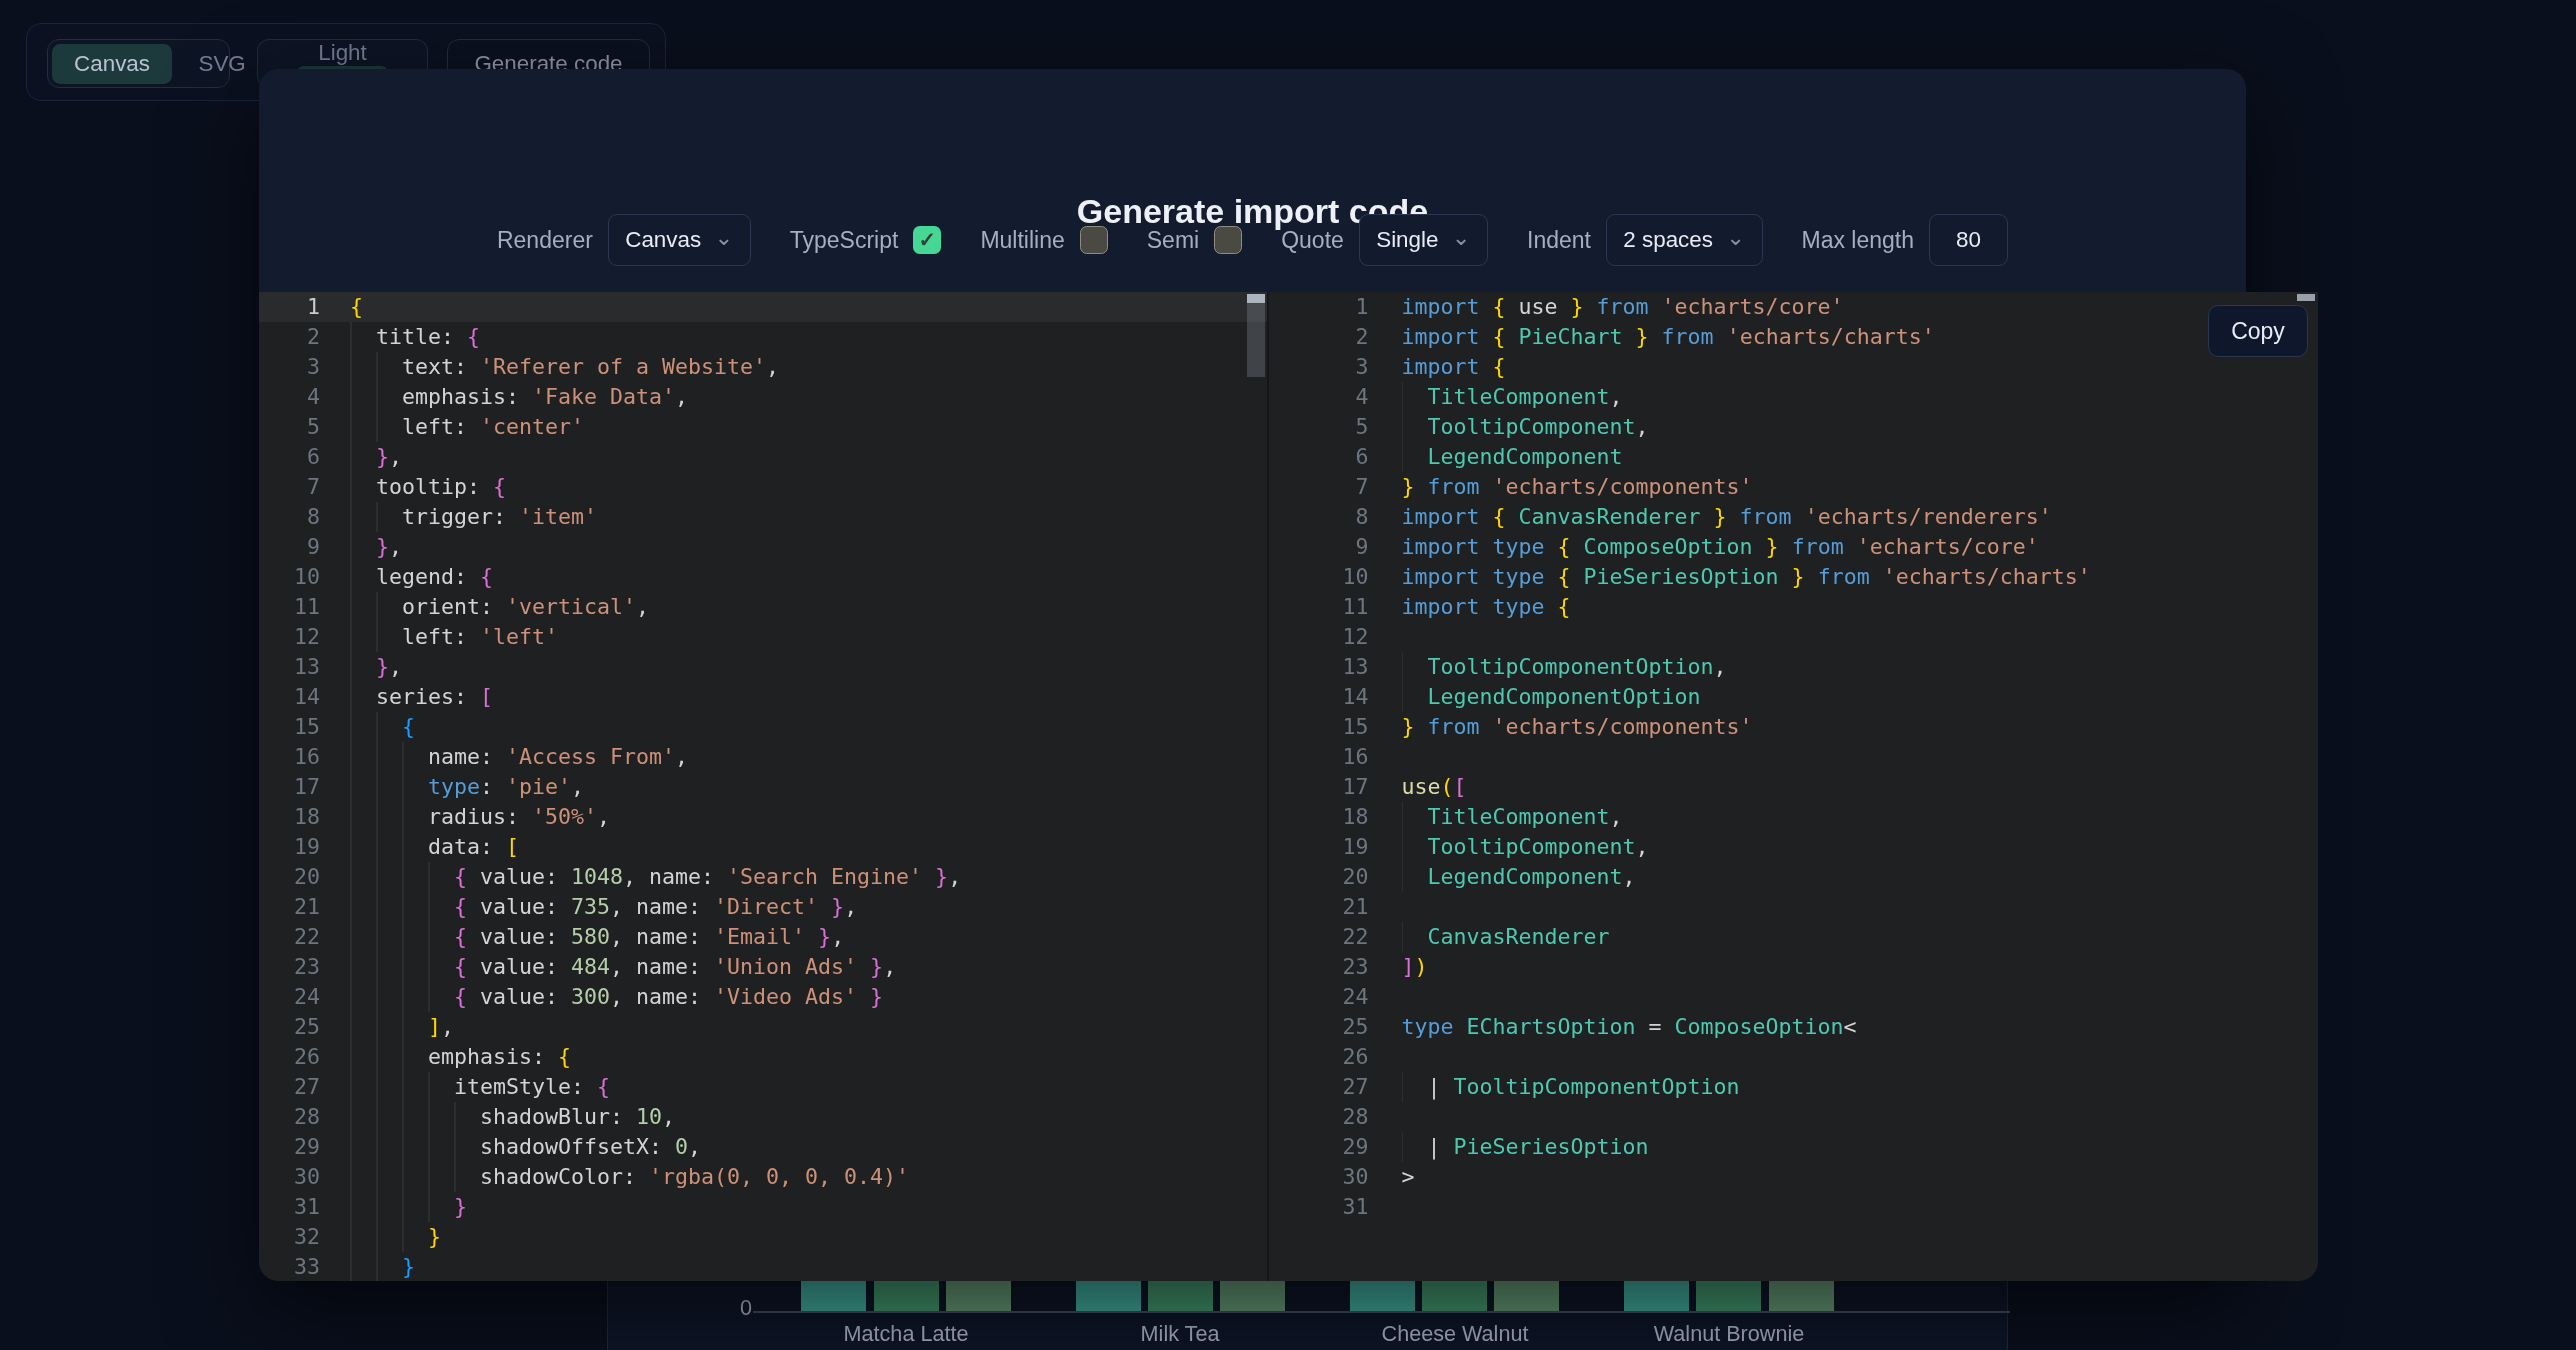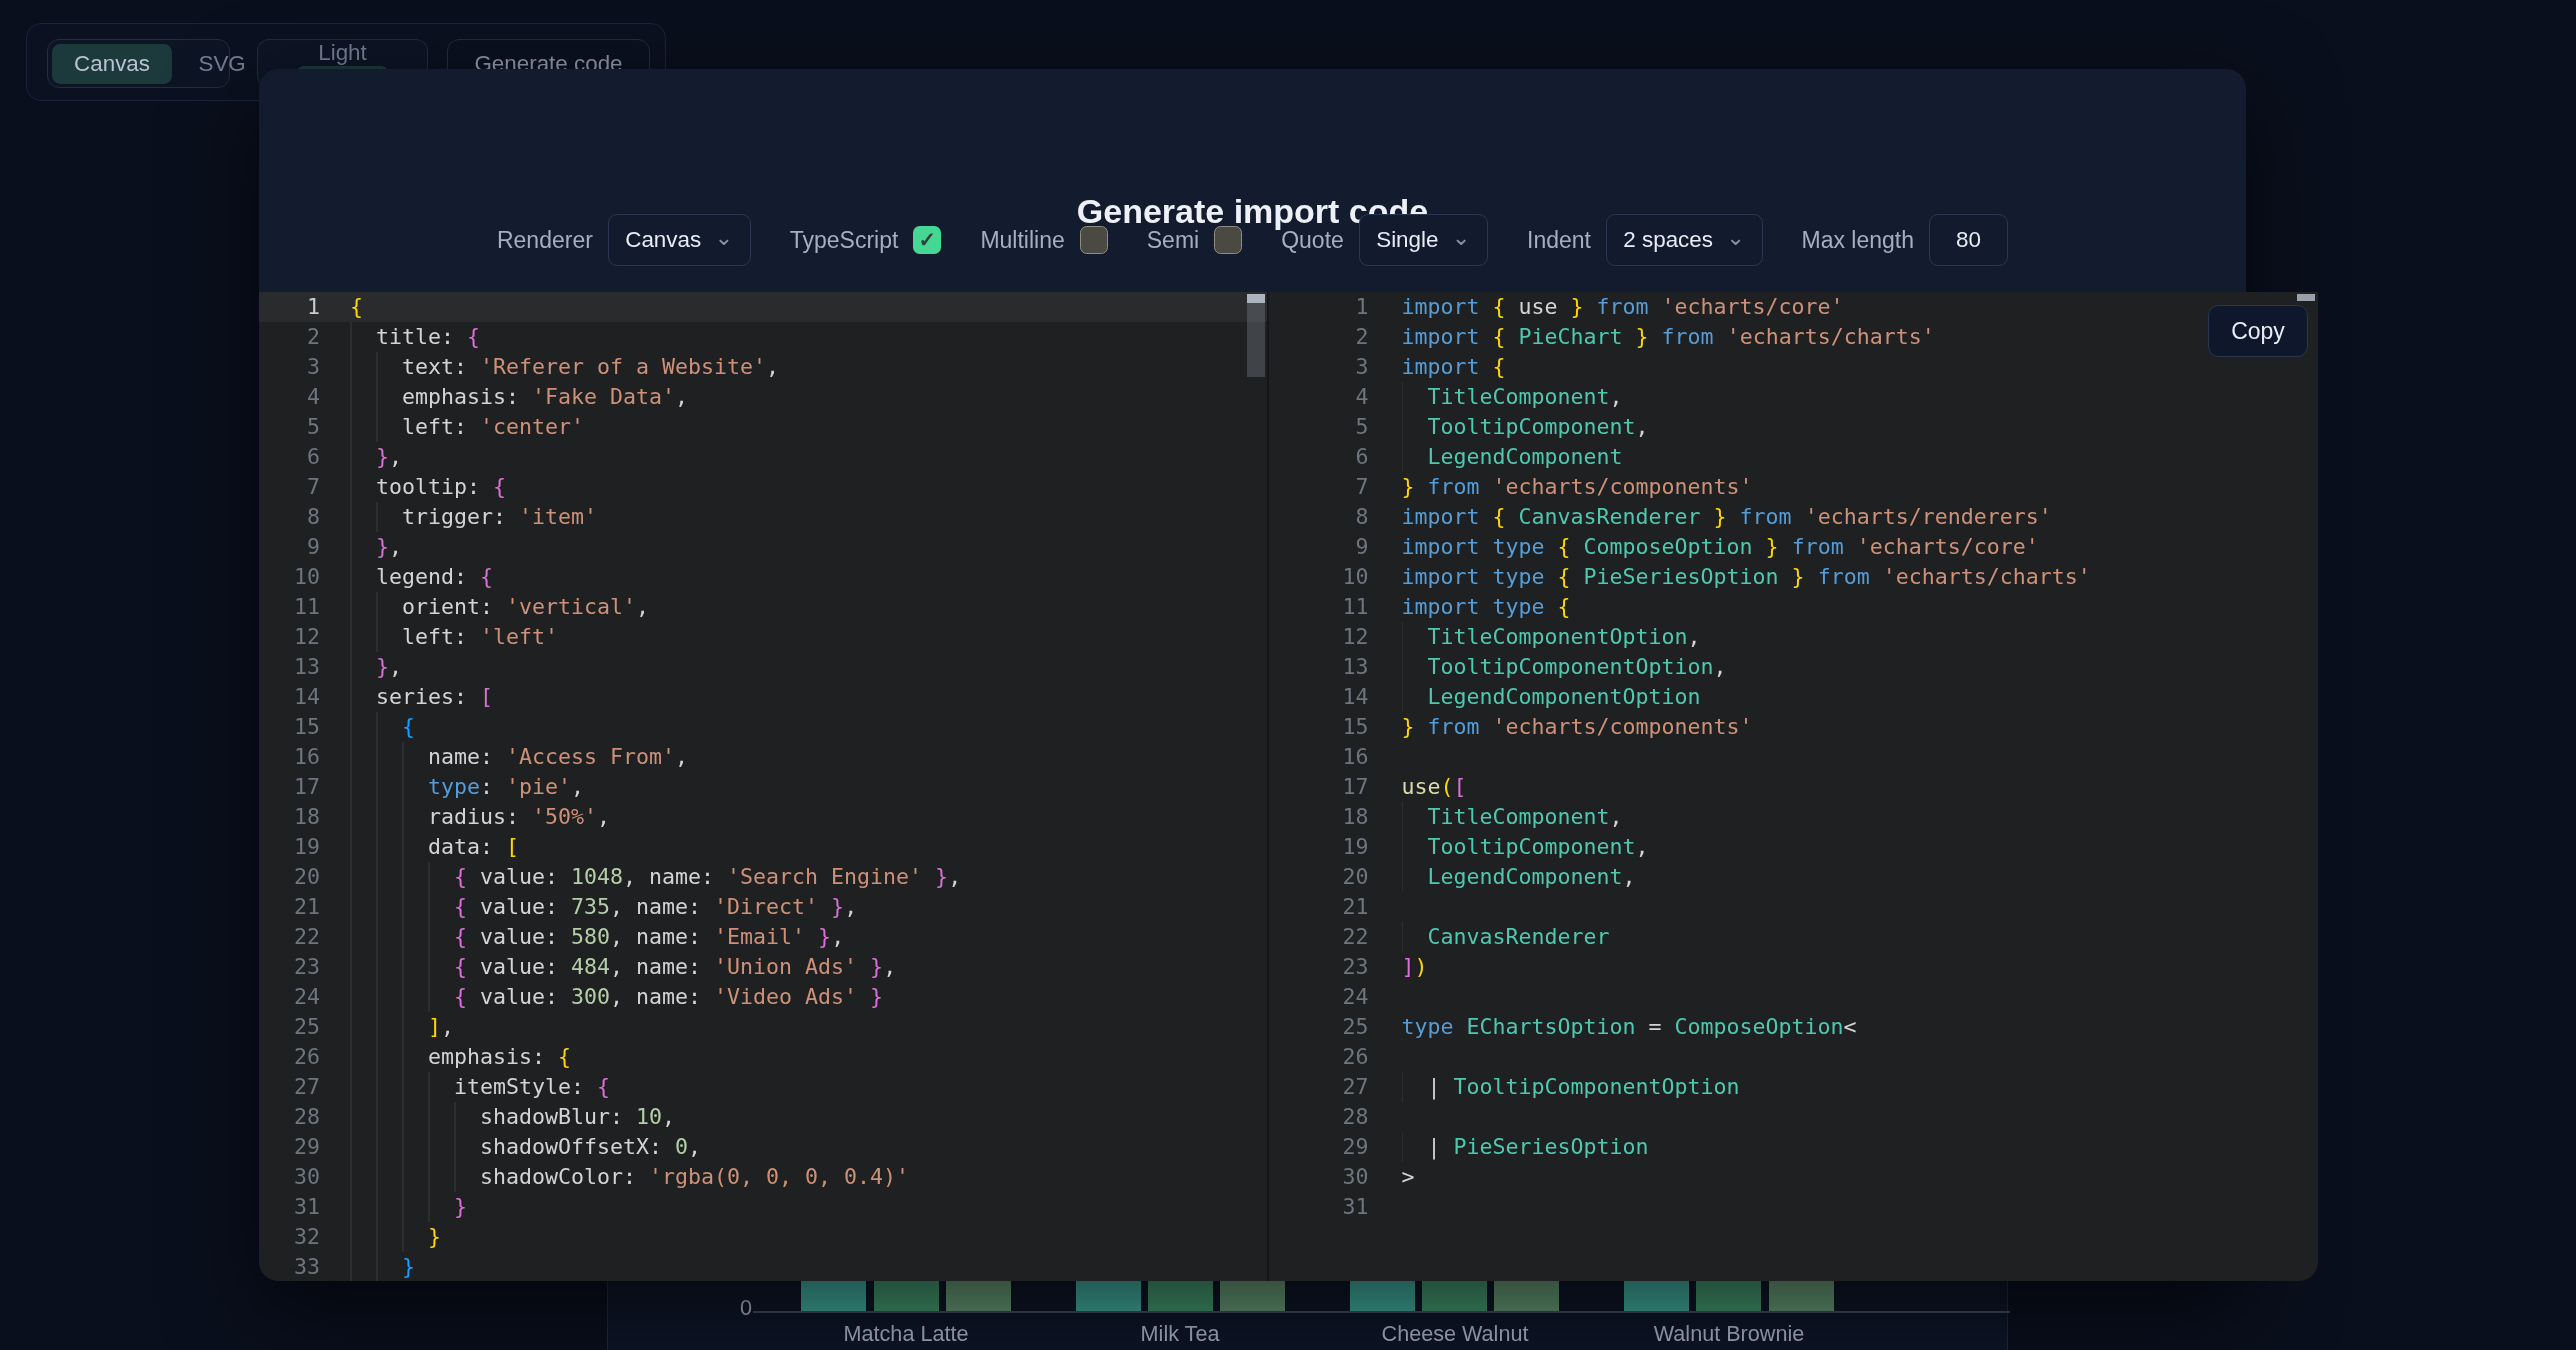--- a/index.html
+++ b/index.html
@@ -208,21 +208,21 @@
             <div class="crow"><span class="ln">2</span><span class="ccode"><span class="tk-kw">import </span><span class="tk-b1">{</span><span class="tk-id"> </span><span class="tk-ty">PieChart</span><span class="tk-id"> </span><span class="tk-b1">}</span><span class="tk-id"> </span><span class="tk-kw">from </span><span class="tk-str">'echarts/charts'</span></span></div>
             <div class="crow"><span class="ln">3</span><span class="ccode"><span class="tk-kw">import </span><span class="tk-b1">{</span></span></div>
             <div class="crow"><span class="ln">4</span><span class="ccode"><span class="tk-id">  </span><span class="tk-ty">TitleComponent</span><span class="tk-id">,</span><i class="guide" style="left: 0px;"></i></span></div>
             <div class="crow"><span class="ln">5</span><span class="ccode"><span class="tk-id">  </span><span class="tk-ty">TooltipComponent</span><span class="tk-id">,</span><i class="guide" style="left: 0px;"></i></span></div>
             <div class="crow"><span class="ln">6</span><span class="ccode"><span class="tk-id">  </span><span class="tk-ty">LegendComponent</span><i class="guide" style="left: 0px;"></i></span></div>
             <div class="crow"><span class="ln">7</span><span class="ccode"><span class="tk-b1">}</span><span class="tk-id"> </span><span class="tk-kw">from </span><span class="tk-str">'echarts/components'</span></span></div>
             <div class="crow"><span class="ln">8</span><span class="ccode"><span class="tk-kw">import </span><span class="tk-b1">{</span><span class="tk-id"> </span><span class="tk-ty">CanvasRenderer</span><span class="tk-id"> </span><span class="tk-b1">}</span><span class="tk-id"> </span><span class="tk-kw">from </span><span class="tk-str">'echarts/renderers'</span></span></div>
             <div class="crow"><span class="ln">9</span><span class="ccode"><span class="tk-kw">import </span><span class="tk-kw">type </span><span class="tk-b1">{</span><span class="tk-id"> </span><span class="tk-ty">ComposeOption</span><span class="tk-id"> </span><span class="tk-b1">}</span><span class="tk-id"> </span><span class="tk-kw">from </span><span class="tk-str">'echarts/core'</span></span></div>
             <div class="crow"><span class="ln">10</span><span class="ccode"><span class="tk-kw">import </span><span class="tk-kw">type </span><span class="tk-b1">{</span><span class="tk-id"> </span><span class="tk-ty">PieSeriesOption</span><span class="tk-id"> </span><span class="tk-b1">}</span><span class="tk-id"> </span><span class="tk-kw">from </span><span class="tk-str">'echarts/charts'</span></span></div>
             <div class="crow"><span class="ln">11</span><span class="ccode"><span class="tk-kw">import </span><span class="tk-kw">type </span><span class="tk-b1">{</span></span></div>
-            <div class="crow"><span class="ln">12</span><span class="ccode"><span class="tk-id">  </span><span class="tk-ty">TitleComponentOption</span><span class="tk-id">,</span><i class="guide" style="left: 0px;"></i></span></div>
+            <div class="crow"><span class="ln">12</span></div>
             <div class="crow"><span class="ln">13</span><span class="ccode"><span class="tk-id">  </span><span class="tk-ty">TooltipComponentOption</span><span class="tk-id">,</span><i class="guide" style="left: 0px;"></i></span></div>
             <div class="crow"><span class="ln">14</span><span class="ccode"><span class="tk-id">  </span><span class="tk-ty">LegendComponentOption</span><i class="guide" style="left: 0px;"></i></span></div>
             <div class="crow"><span class="ln">15</span><span class="ccode"><span class="tk-b1">}</span><span class="tk-id"> </span><span class="tk-kw">from </span><span class="tk-str">'echarts/components'</span></span></div>
             <div class="crow"><span class="ln">16</span><span class="ccode"></span></div>
             <div class="crow"><span class="ln">17</span><span class="ccode"><span class="tk-fn">use</span><span class="tk-b1">(</span><span class="tk-b2">[</span></span></div>
             <div class="crow"><span class="ln">18</span><span class="ccode"><span class="tk-id">  </span><span class="tk-ty">TitleComponent</span><span class="tk-id">,</span><i class="guide" style="left: 0px;"></i></span></div>
             <div class="crow"><span class="ln">19</span><span class="ccode"><span class="tk-id">  </span><span class="tk-ty">TooltipComponent</span><span class="tk-id">,</span><i class="guide" style="left: 0px;"></i></span></div>
             <div class="crow"><span class="ln">20</span><span class="ccode"><span class="tk-id">  </span><span class="tk-ty">LegendComponent</span><span class="tk-id">,</span><i class="guide" style="left: 0px;"></i></span></div>
             <div class="crow"><span class="ln">21</span></div>
             <div class="crow"><span class="ln">22</span><span class="ccode"><span class="tk-id">  </span><span class="tk-ty">CanvasRenderer</span><i class="guide" style="left: 0px;"></i></span></div>

